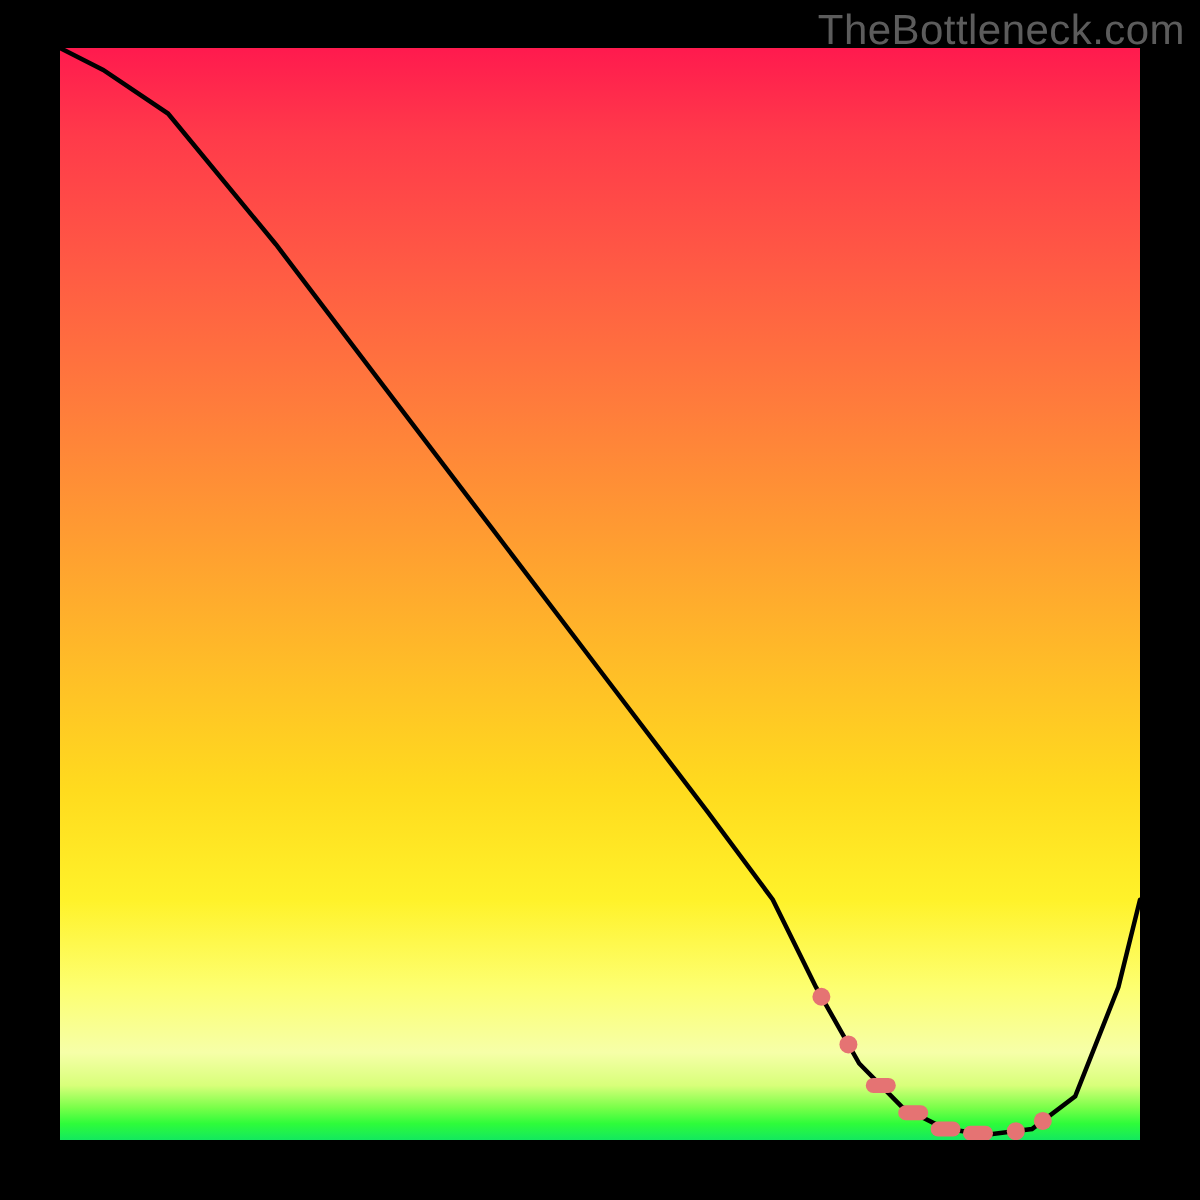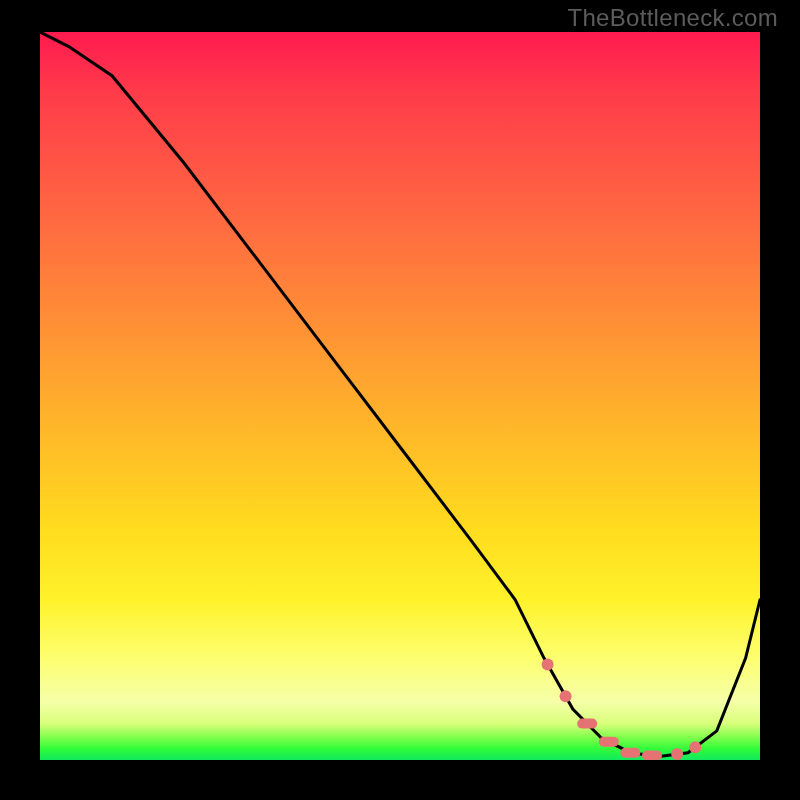--- a/index.html
+++ b/index.html
@@ -13,23 +13,23 @@
   }
   .stage {
     position: relative;
     width: 800px;
     height: 800px;
     background: #000;
   }
   .watermark {
     position: absolute;
     top: 4px;
-    right: 22px;
+    right: 10px;
     color: #5c5c5c;
-    font-size: 24px;
+    font-size: 28px;
     font-weight: 500;
     z-index: 5;
     letter-spacing: 0.3px;
   }
   .plot {
     position: absolute;
     left: 40px;
     top: 32px;
     width: 720px;
     height: 728px;

